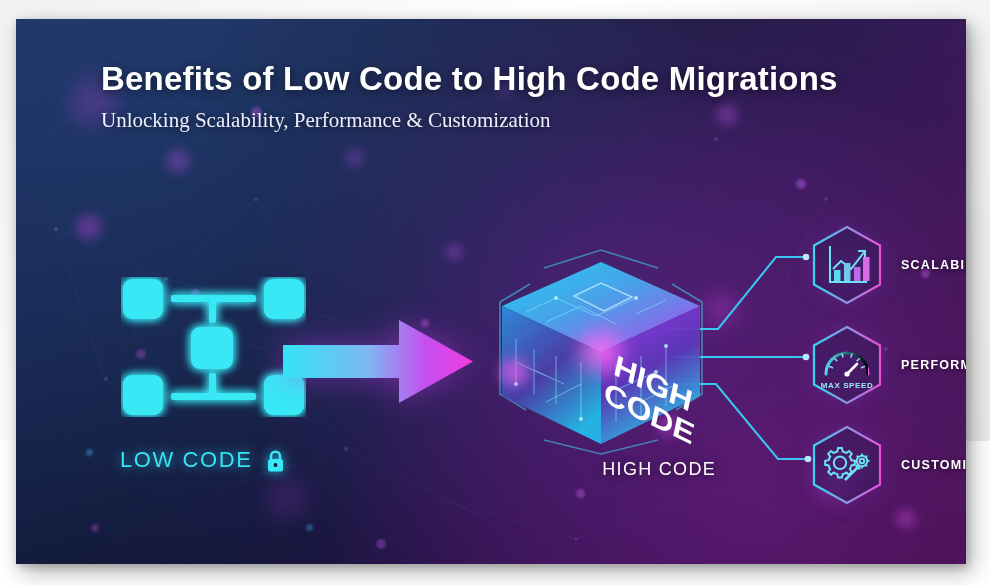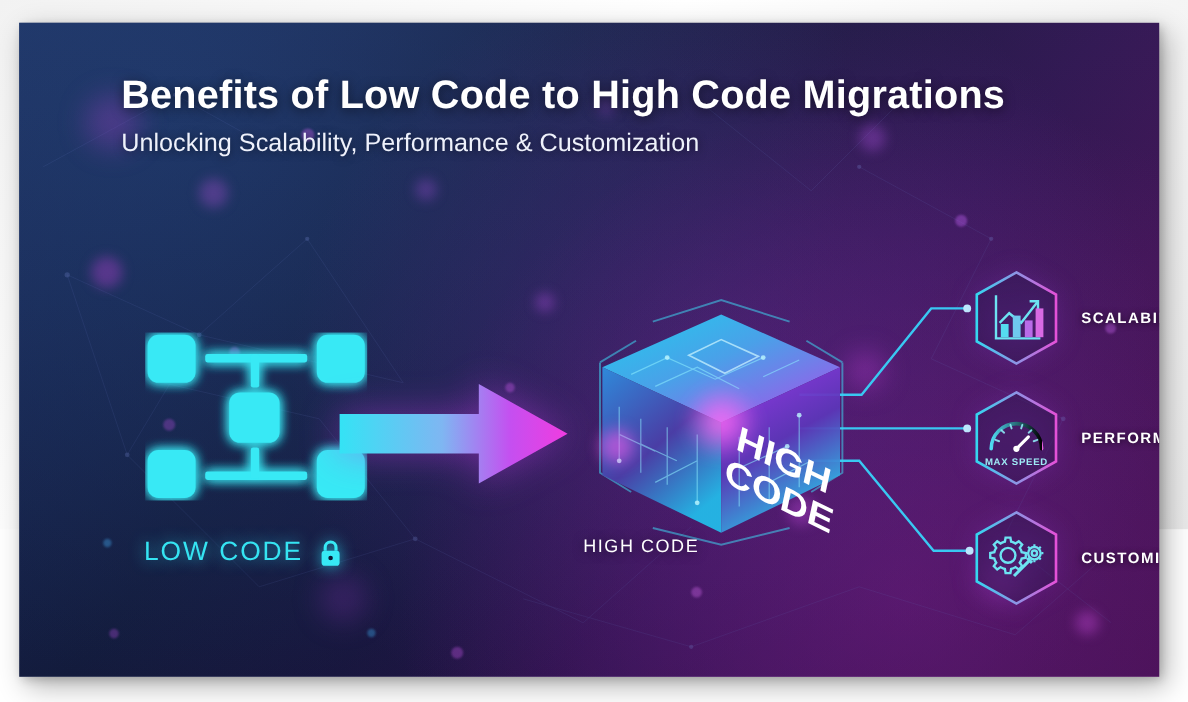--- a/index.html
+++ b/index.html
@@ -36,21 +36,21 @@
   .dot.huge{filter:blur(11px);}
 
   
   .titles{position:absolute;left:85px;top:41px;width:800px;z-index:6;}
   .title{
     font-size:33px;font-weight:bold;color:#ffffff;letter-spacing:.2px;
     text-shadow:0 2px 10px rgba(0,0,0,.55);white-space:nowrap;
   }
   .subtitle{
     margin-top:10px;font-size:21px;color:#eef1fb;font-weight:400;
-    text-shadow:0 1px 7px rgba(0,0,0,.5);white-space:nowrap;
+    text-shadow:0 1px 7px rgba(0,0,0,.5);white-space:nowrap;font-family:Liberation Serif, serif;
   }
 
   
   .lowcode{position:absolute;left:105px;top:258px;width:185px;height:140px;z-index:6;}
   .lc-label{
     position:absolute;left:104px;top:428px;z-index:6;
     display:flex;align-items:flex-end;gap:13px;
   }
   .lc-text{
     font-size:22px;color:#35e4f2;letter-spacing:1.6px;
@@ -58,22 +58,22 @@
   }
   .lock{filter:drop-shadow(0 0 6px rgba(45,220,245,.8));}
 
   
   .arrow{position:absolute;left:265px;top:295px;z-index:6;
     filter:drop-shadow(0 0 16px rgba(190,60,230,.45));}
 
   
   .cube{position:absolute;left:470px;top:225px;width:230px;height:215px;z-index:5;}
   .hc-label{
-    position:absolute;left:470px;top:428px;width:230px;text-align:left;z-index:6;
-    font-size:15px;color:#ffffff;letter-spacing:1.3px;
+    position:absolute;left:470px;top:440px;width:230px;text-align:right;z-index:6;
+    font-size:18px;color:#ffffff;letter-spacing:1.3px;
     text-shadow:0 1px 9px rgba(0,0,0,.6);
   }
 
   
   .connectors{position:absolute;left:650px;top:200px;width:180px;height:270px;z-index:4;}
 
   
   .benefit{position:absolute;z-index:6;display:flex;align-items:center;gap:14px;}
   .benefit .hexwrap{position:relative;width:80px;height:82px;flex:0 0 auto;
     filter:drop-shadow(0 0 10px rgba(150,60,220,.40));}

